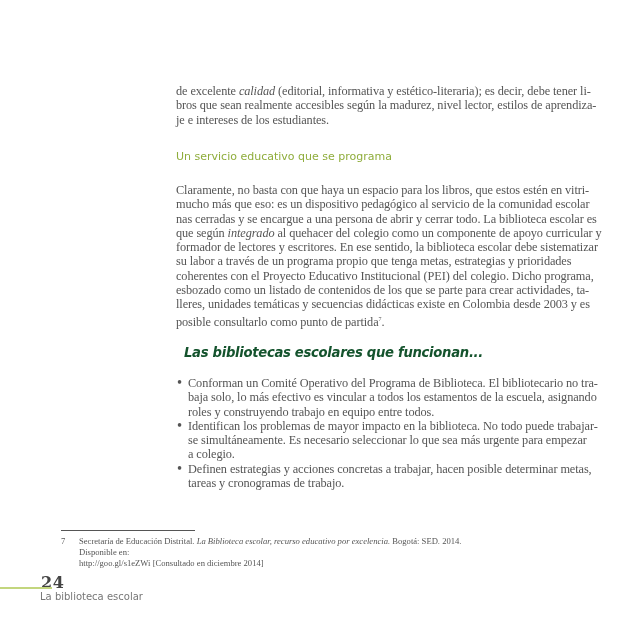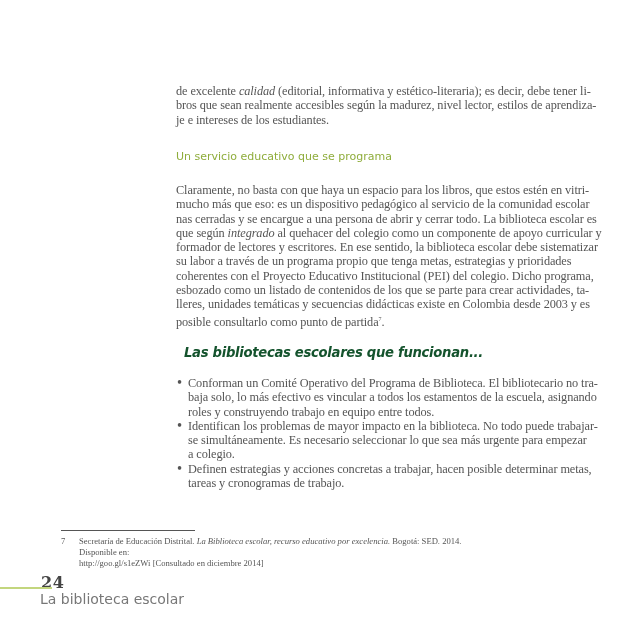--- a/index.html
+++ b/index.html
@@ -46,21 +46,21 @@
   .footnote em { font-style: italic; }
   .footer-rule { position: absolute; left: 0; top: 587px; width: 52px; height: 2px; background: #c3d67e; }
   .page-num {
     position: absolute; left: 41px; top: 573px;
     font-family: "DejaVu Serif", "Liberation Serif", serif; font-weight: bold;
     font-size: 16px; color: #444; letter-spacing: 0.5px;
   }
   .running-title {
     position: absolute; left: 40px; top: 591px;
     font-family: "DejaVu Sans", "Liberation Sans", sans-serif;
-    font-size: 14px; color: #777;
+    font-size: 10px; color: #777;
   }
 </style>
 </head>
 <body>
 
 <div class="col" style="top:84px;">
   <p class="para">
     <span class="line"><span>de excelente </span><em>calidad</em><span> (editorial, informativa y estético-literaria); es decir, debe tener li-</span></span>
     <span class="line">bros que sean realmente accesibles según la madurez, nivel lector, estilos de aprendiza-</span>
     <span class="line last">je e intereses de los estudiantes.</span>

